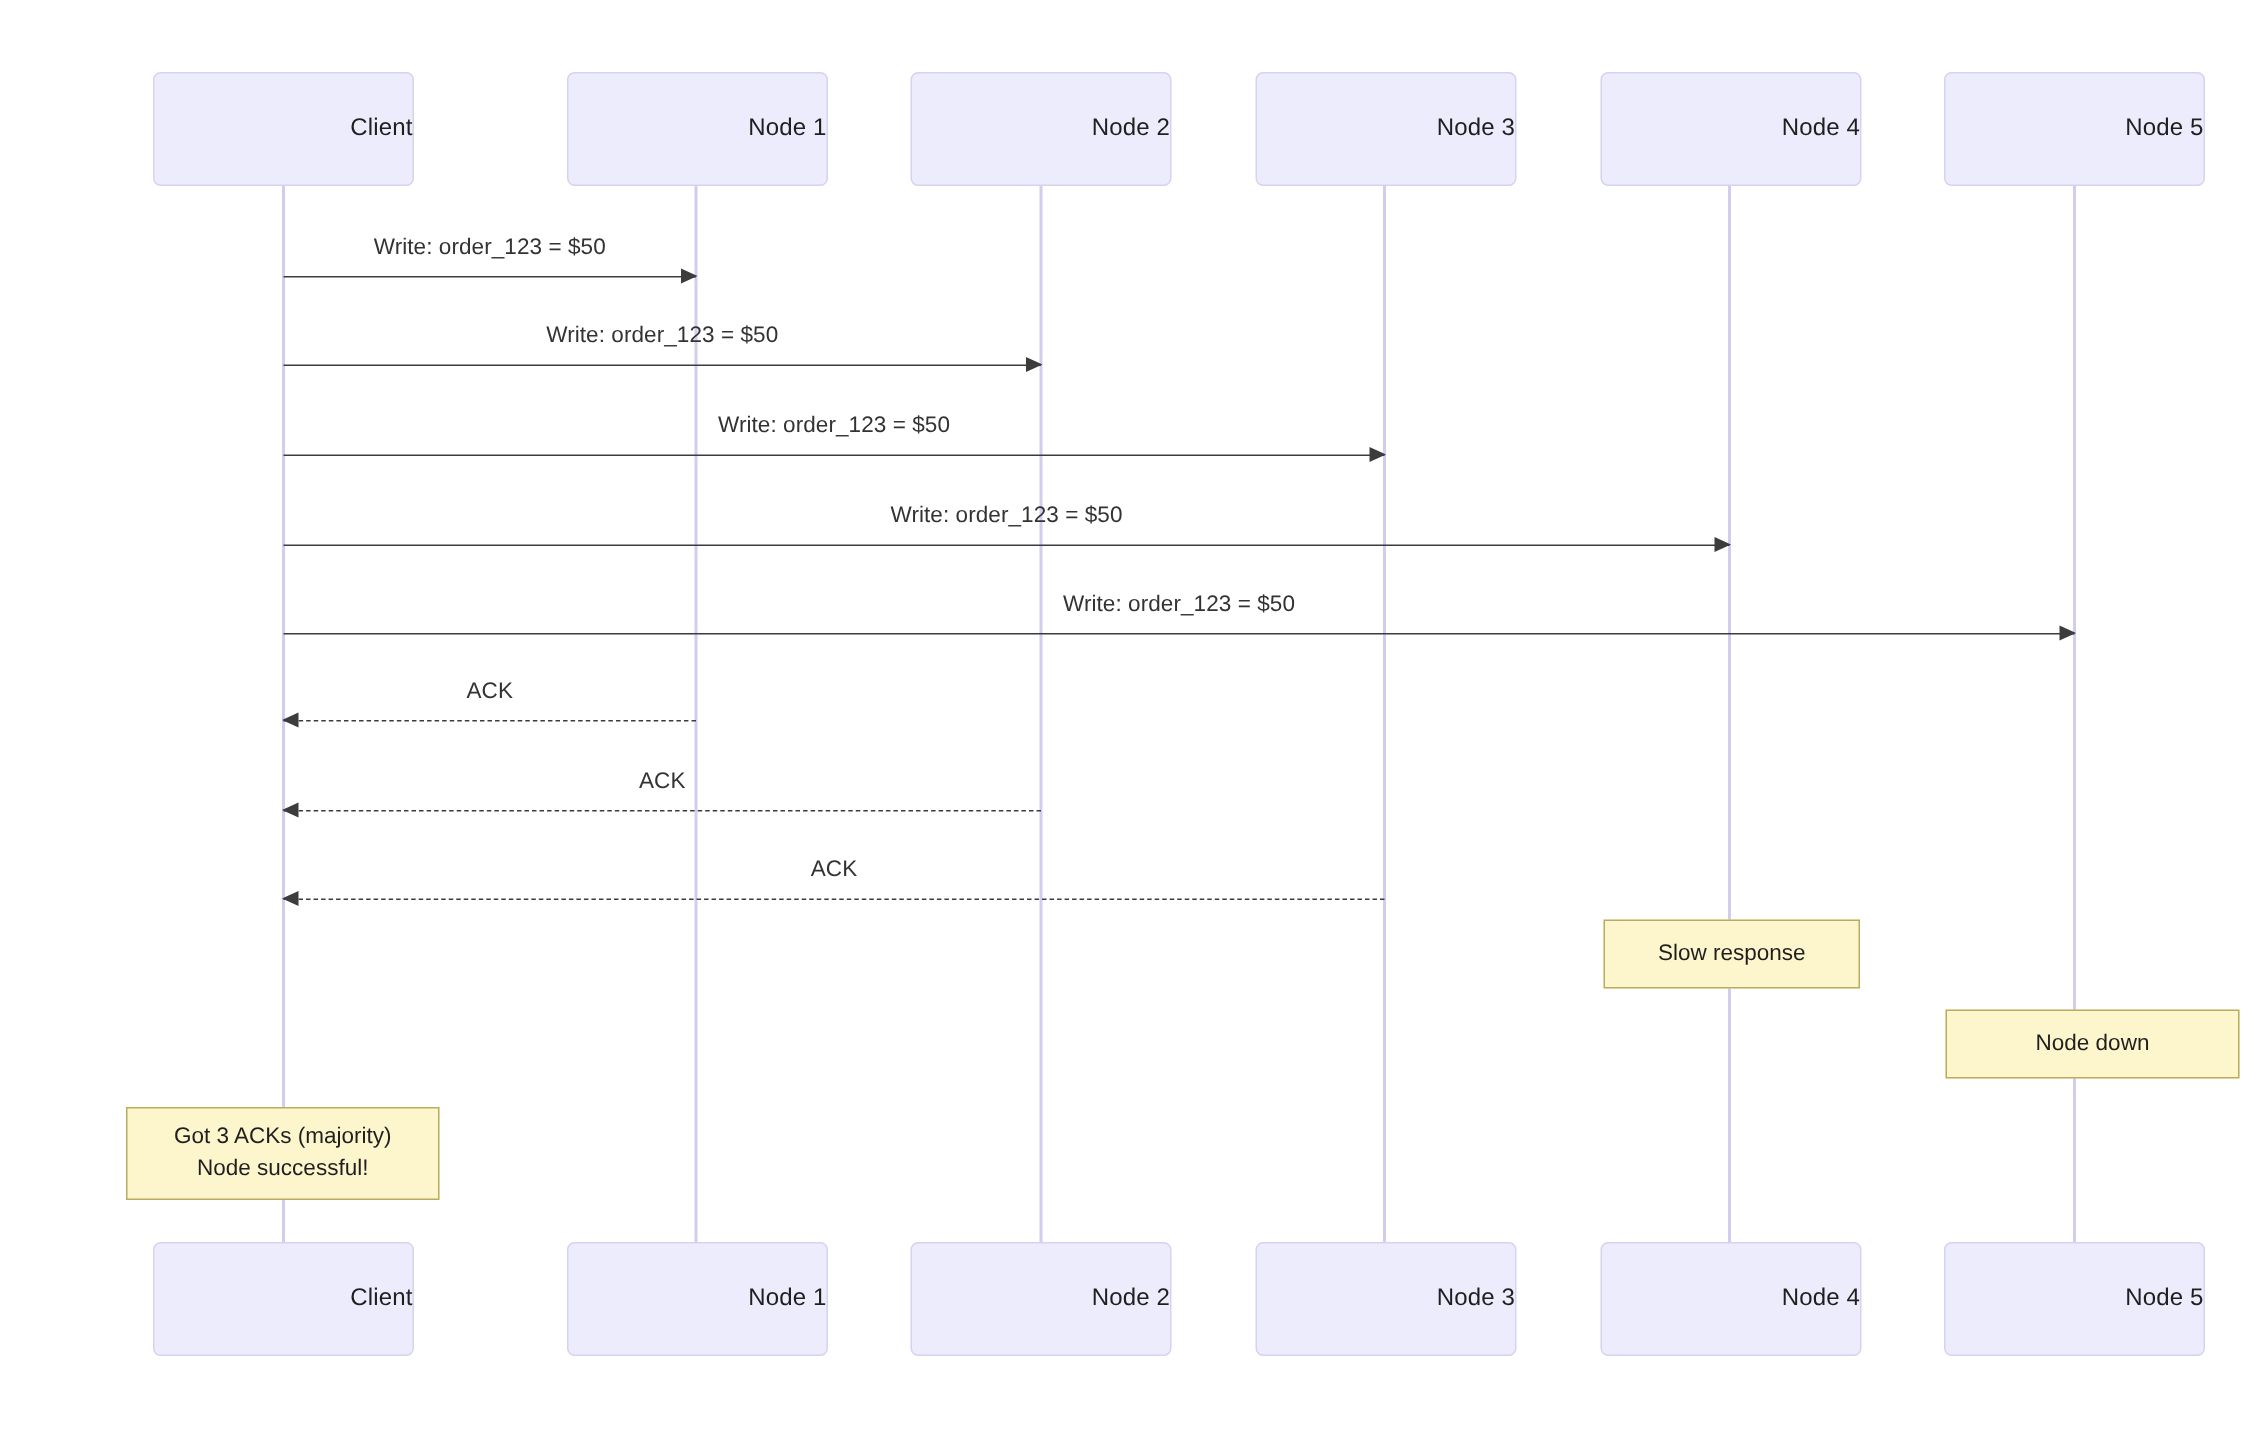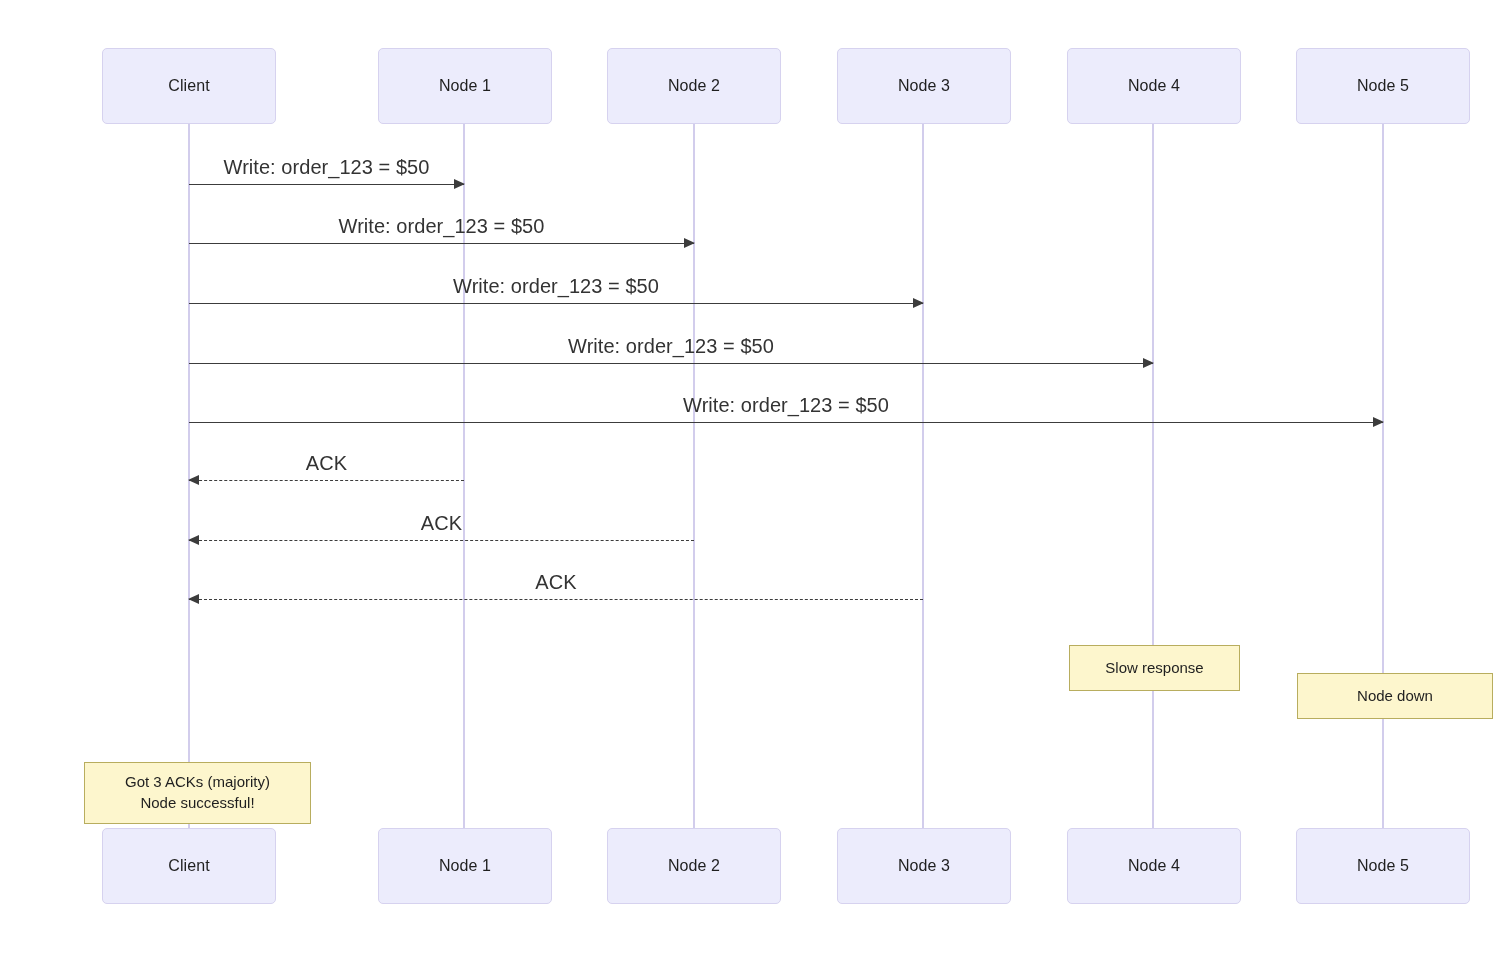--- a/index.html
+++ b/index.html
@@ -20,21 +20,21 @@
   }
   
   .participant {
     position: absolute;
     box-sizing: border-box;
     background: #ececfc;
     border: 1px solid #d6d2ef;
     border-radius: 5px;
     display: flex;
     align-items: center;
-    justify-content: center;
+    justify-content: flex-end;
     font-size: 16px;
     color: #1f1f1f;
     letter-spacing: 0.1px;
   }
   
   .lifeline {
     position: absolute;
     width: 2px;
     background: #d2cdec;
   }
@@ -70,21 +70,21 @@
     left: -1px;
     border-top: 5.5px solid transparent;
     border-bottom: 5.5px solid transparent;
     border-right: 11px solid #3c3c3c;
   }
   .msg-label {
     position: absolute;
     left: 0;
     width: 100%;
     text-align: center;
-    font-size: 20px;
+    font-size: 15px;
     color: #333333;
     white-space: nowrap;
     top: -28px;
     letter-spacing: 0.05px;
   }
   
   .note {
     position: absolute;
     box-sizing: border-box;
     background: #fdf6cd;
@@ -169,27 +169,27 @@
         <div class="arrowhead left"></div>
         <div class="msg-label">ACK</div>
       </div>
       <div class="msg" style="left: 189px; top: 599px; width: 734px;">
         <div class="msg-line dashed"></div>
         <div class="arrowhead left"></div>
         <div class="msg-label">ACK</div>
       </div>
     </div>
   <div id="layer-notes">
-      <div class="note" style="left: 1069px; top: 613px; width: 171px; height: 46px; margin-top: 32px;">
+      <div class="note" style="left: 1069px; top: 613px; width: 171px; height: 46px;">
         <span class="note-line">Slow response</span>
       </div>
       <div class="note" style="left: 1297px; top: 673px; width: 196px; height: 46px;">
         <span class="note-line">Node down</span>
       </div>
-      <div class="note" style="left: 84px; top: 762px; width: 227px; height: 62px;">
+      <div class="note" style="left: 84px; top: 738px; width: 209px; height: 62px;">
         <span class="note-line">Got 3 ACKs (majority)</span>
         <span class="note-line">Node successful!</span>
       </div>
     </div>
   <div id="layer-boxes-bottom">
       <div class="participant" style="left: 102px; top: 828px; width: 174px; height: 76px;">
         <span>Client</span>
       </div>
       <div class="participant" style="left: 378px; top: 828px; width: 174px; height: 76px;">
         <span>Node 1</span>

